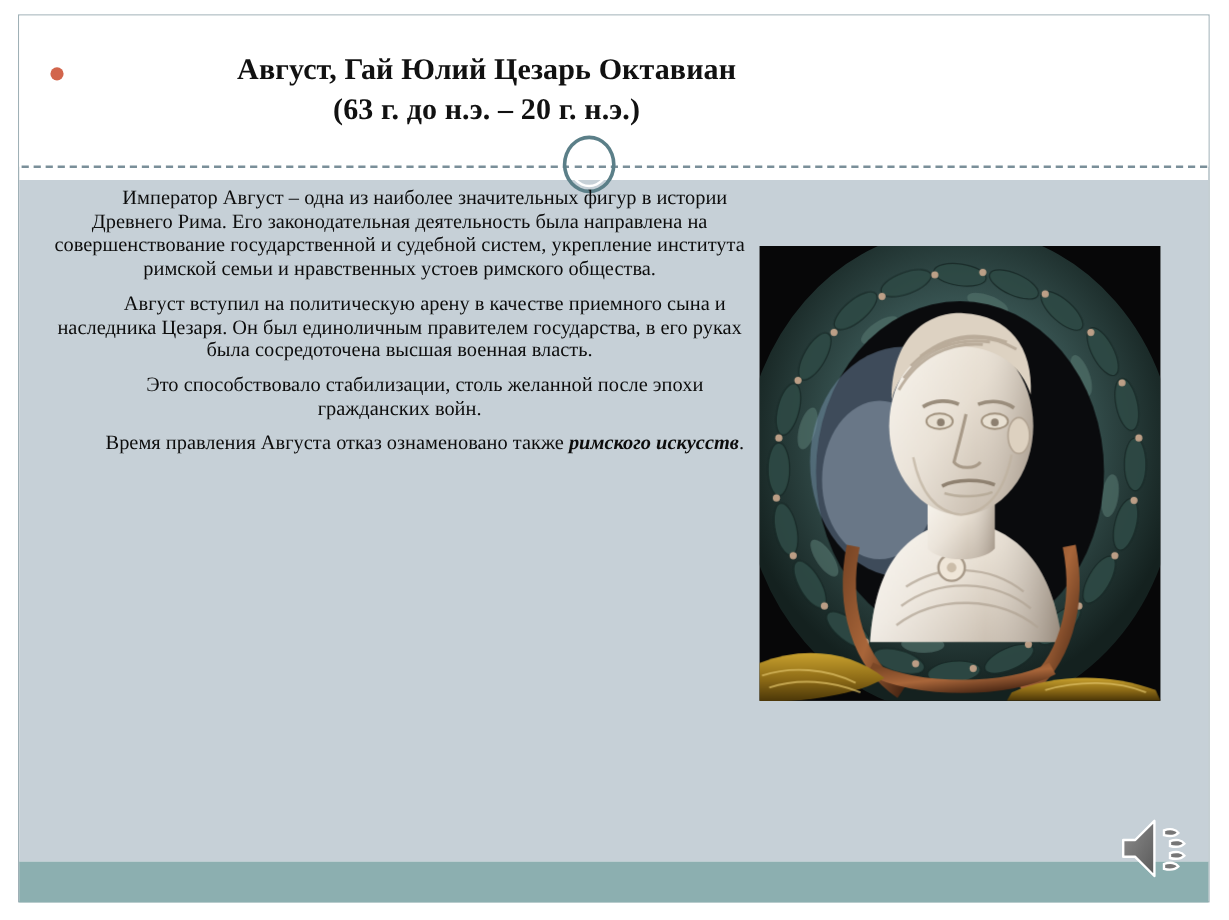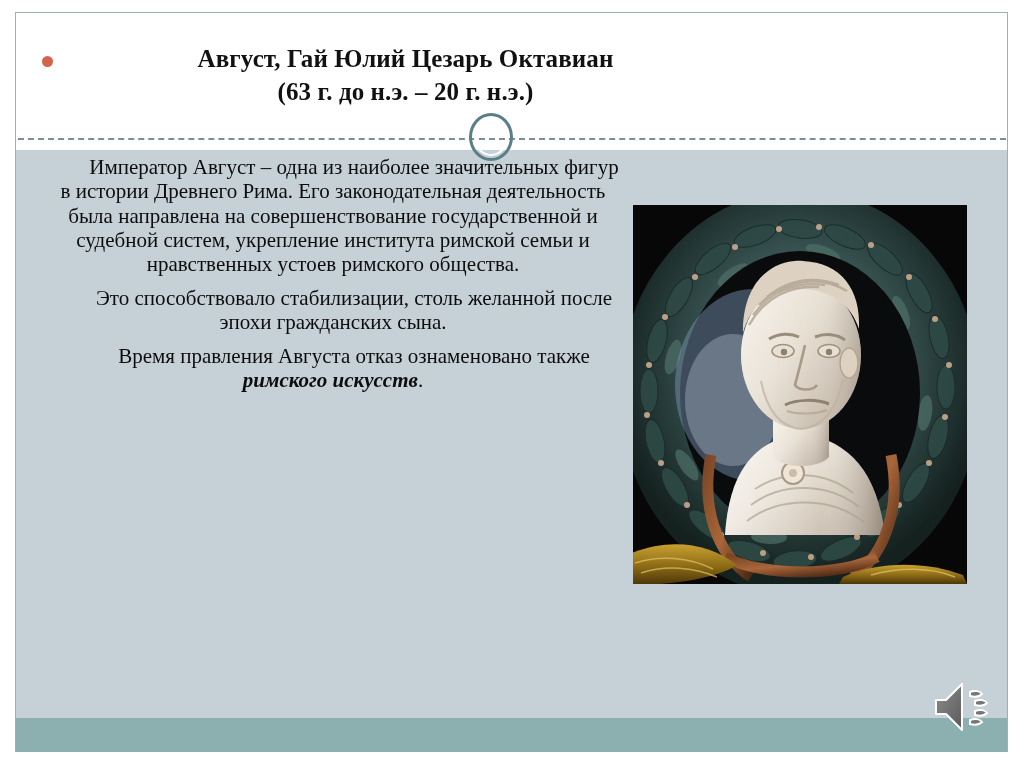--- a/index.html
+++ b/index.html
@@ -122,21 +122,21 @@
   }
 
   
   .body-col {
     position: absolute;
     left: 44px;
     top: 155px;
     width: 578px;
   }
   .para {
-    font-size: 21px;
+    font-size: 17px;
     line-height: 1.16;
     color: #0d0d0d;
     text-align: center;
     margin: 0 0 9px 0;
     text-indent: 0;
   }
   .para.first {
     text-indent: 42px;
     text-align: center;
   }
@@ -187,21 +187,22 @@
 
   <div class="dashed-sep"></div>
 
   <div class="content-band"></div>
 
   <div class="deco-ring"></div>
   <div class="deco-ring-inner"></div>
 
   <div class="body-col">
     <p class="para first">Император Август – одна из наиболее значительных фигур в истории Древнего Рима. Его законодательная деятельность была направлена на совершенствование государственной и судебной систем, укрепление института римской семьи и нравственных устоев римского общества.</p>
-    <p class="para first">Это способствовало стабилизации, столь желанной после эпохи гражданских сына.</p>
+    <p class="para first">Август вступил на политическую арену в качестве приемного сына и наследника Цезаря. Он был единоличным  правителем государства, в его руках была сосредоточена высшая военная власть.</p>
+    <p class="para first">Это способствовало стабилизации, столь желанной после эпохи гражданских войн.</p>
     <p class="para first"><span>Время правления Августа отказ ознаменовано также </span><span class="em-art">римского искусств</span><span>.</span></p>
   </div>
 
   <div class="portrait">
     <svg width="334" height="379" viewBox="0 0 334 379" xmlns="http://www.w3.org/2000/svg" role="img">
       <defs>
         <radialGradient id="bgGlow" cx="38%" cy="48%" r="48%">
           <stop offset="0%" stop-color="#9bb3cc"></stop>
           <stop offset="42%" stop-color="#4a5a6e"></stop>
           <stop offset="100%" stop-color="#060607"></stop>

